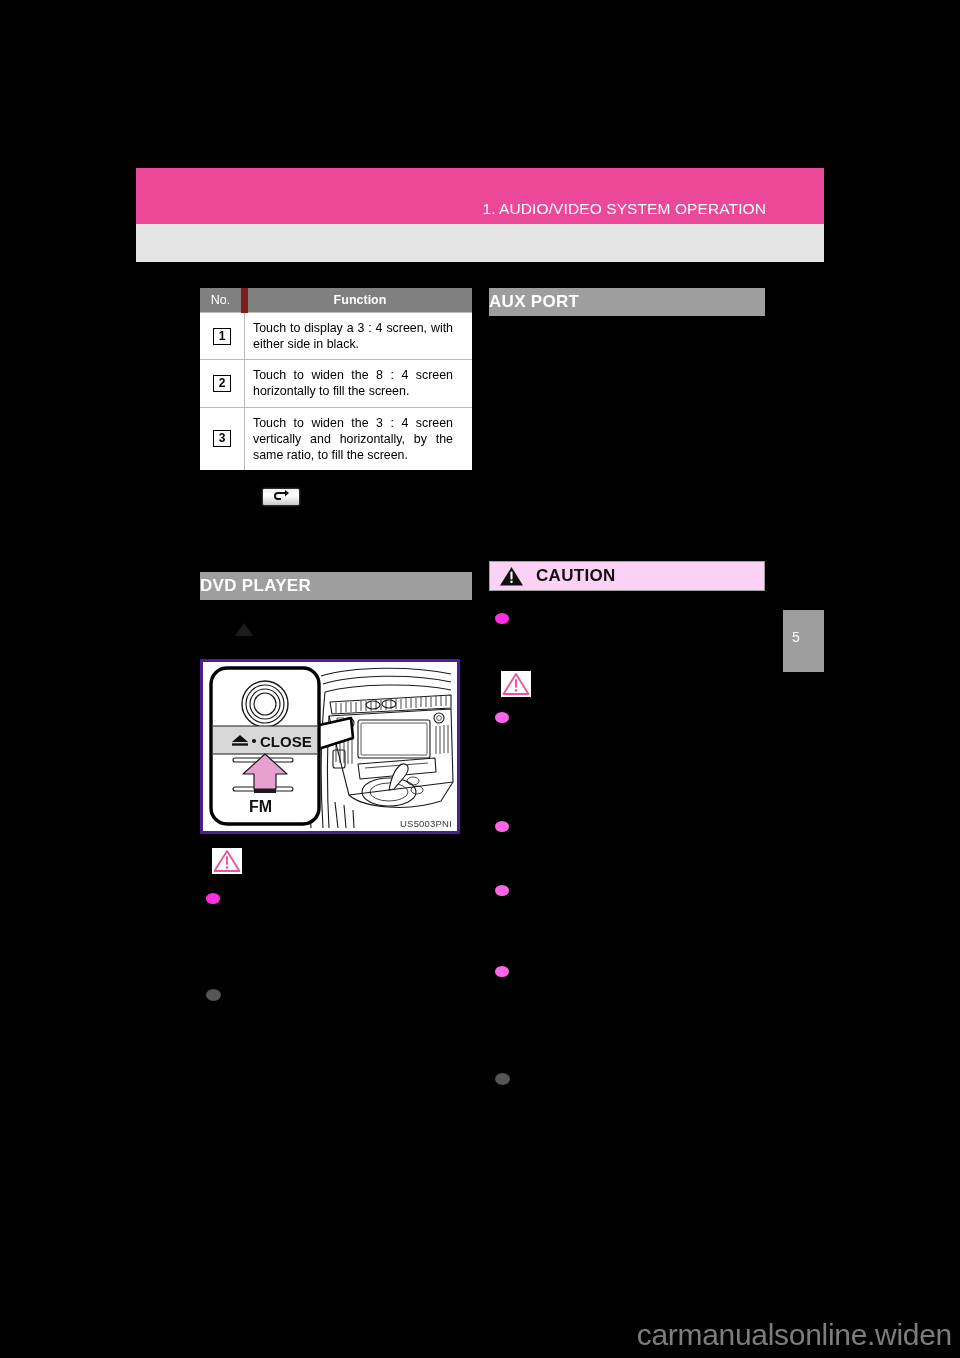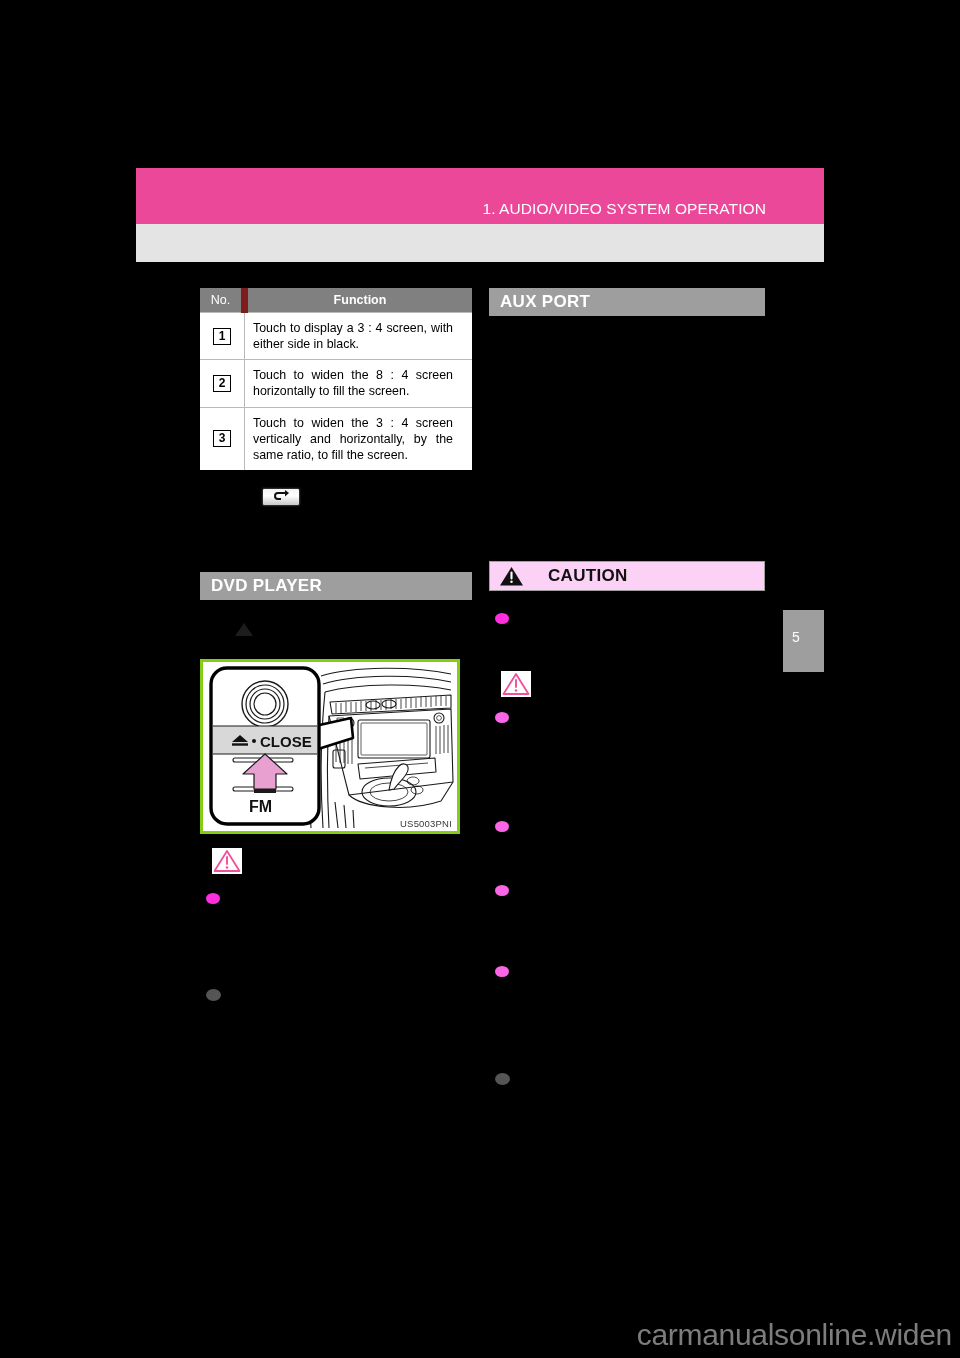--- a/index.html
+++ b/index.html
@@ -141,21 +141,20 @@
   
   .section-bar {
     height: 28px;
     background: #9e9e9e;
     color: #ffffff;
     font-size: 17px;
     font-weight: bold;
     letter-spacing: 0.3px;
     display: flex;
     align-items: center;
-    padding-left: 11px;
     box-sizing: border-box;
   }
   .section-bar.left-bar { width: 272px; }
   .section-bar.right-bar { width: 276px; }
 
   
   .caution-box {
     width: 276px;
     height: 30px;
     background: #fbd2f6;
@@ -163,21 +162,21 @@
     box-sizing: border-box;
     display: flex;
     align-items: center;
     padding-left: 9px;
   }
   .caution-box .c-label {
     color: #111111;
     font-size: 17px;
     font-weight: bold;
     letter-spacing: 0.3px;
-    margin-left: 24px;
+    margin-left: 12px;
   }
 
   
   .eject-glyph {
     margin-top: 22px;
     margin-left: 33px;
   }
 
   
   .warn-icon {
@@ -201,21 +200,21 @@
     border-radius: 50%;
     display: block;
   }
 
   
   .illus {
     margin-top: 18px;
     width: 260px;
     height: 175px;
     background: #ffffff;
-    border: 3px solid #84cc16;
+    border: 3px solid #4c1d95;
     box-sizing: border-box;
     position: relative;
     overflow: hidden;
   }
   .illus-code {
     position: absolute;
     right: 5px;
     bottom: 2px;
     font-size: 9.5px;
     font-weight: normal;

